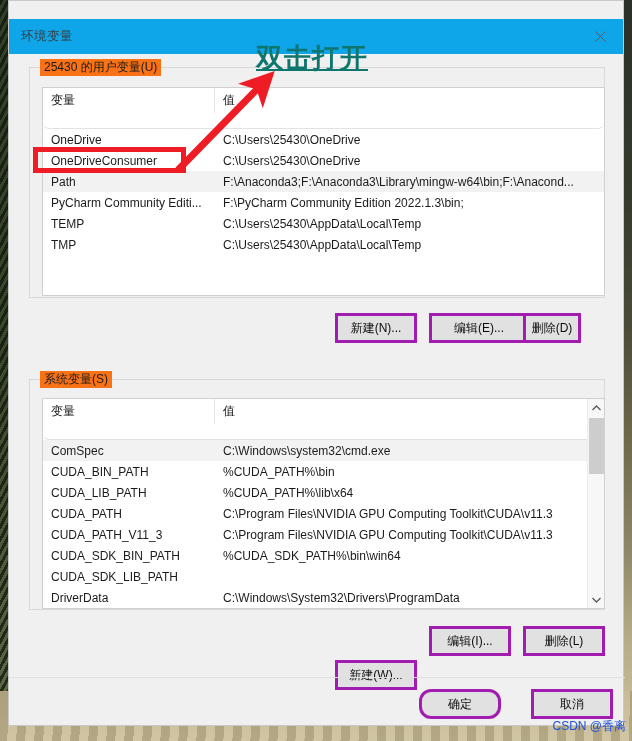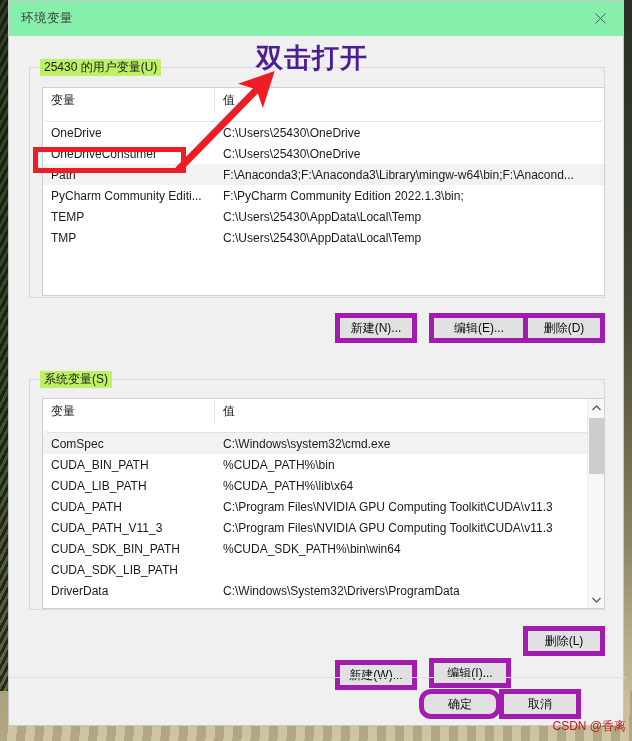--- a/index.html
+++ b/index.html
@@ -37,22 +37,23 @@
     position: absolute;
     left: 8px; top: 0px;
     width: 616px; height: 726px;
     background: #f0f0f0;
     border: 1px solid #c8c8c8;
     z-index: 5;
   }
   #titlebar {
     position: relative;
     height: 36px;
-    background: #86efac;
+    background: #0ea5e9;
     border-bottom: 1px solid #f0f0f0;
+    margin-top: 18px;
   }
   #title-text {
     position: absolute; left: 12px; top: 9px;
     font-size: 12.5px; color: #3b3b3b;
     letter-spacing: .5px;
   }
   #close-btn {
     position: absolute; right: 0; top: 0;
     width: 45px; height: 34px;
     display: flex; align-items: center; justify-content: center;
@@ -63,42 +64,42 @@
 
   
   .groupbox {
     position: absolute;
     border: 1px solid #d9d9d9;
     background: transparent;
   }
   .group-legend {
     position: absolute;
     top: -9px; left: 10px;
-    background: #bef264;
+    background: #f97316;
     padding: 0 4px;
     font-size: 12px;
     color: #1a1a1a;
     white-space: nowrap;
   }
   #user-group  { left: 20px; top: 66px;  width: 576px; height: 231px; }
   #system-group{ left: 20px; top: 378px; width: 576px; height: 231px; }
 
   
   .listview {
     position: absolute;
     background: #ffffff;
     border: 1px solid #d0d0d0;
     overflow: hidden;
   }
   #user-list   { left: 33px; top: 86px;  width: 563px; height: 209px; }
   #system-list { left: 33px; top: 397px; width: 563px; height: 211px; }
 
   .lv-header {
     position: relative;
-    height: 34px;
+    height: 41px;
     background: #ffffff;
     border-bottom: 1px solid #e2e2e2;
     border-radius: 6px;
   }
   .lv-header .hcell {
     position: absolute;
     top: 0; height: 25px;
     display: flex; align-items: center;
     font-size: 12px; color: #111;
     padding-left: 8px;
@@ -141,52 +142,53 @@
     position: absolute; left: 1px; width: 15px;
     top: 19px; height: 56px;
     background: #cdcdcd;
   }
 
   
   .btn {
     position: absolute;
     height: 30px;
     background: #e1e1e1;
-    border: 5px solid #a21caf;
+    border: 3px solid #a21caf;
     font-size: 12px;
     color: #0b0b0b;
     display: flex; align-items: center; justify-content: center;
     cursor: default;
     font-family: "Liberation Sans", "DejaVu Sans", sans-serif;
   }
   #btn-user-new  { left: 326px; top: 312px; width: 82px; }
   #btn-user-edit { left: 420px; top: 312px; width: 100px; }
-  #btn-user-del  { left: 514px; top: 312px; width: 82px; }
+  #btn-user-del  { left: 514px; top: 312px; width: 58px; }
   #btn-sys-new   { left: 326px; top: 625px; width: 82px; margin-top: 34px; }
-  #btn-sys-edit  { left: 420px; top: 625px; width: 82px; margin-top: 32px; }
+  #btn-sys-edit  { left: 420px; top: 625px; width: 82px; }
   #btn-sys-del   { left: 514px; top: 625px; width: 82px; }
 
   #footer-sep {
     position: absolute; left: 0; top: 676px;
     width: 616px; height: 1px; background: #e0e0e0;
   }
   #btn-ok     { left: 410px; top: 688px; width: 82px; border-radius: 12px; }
-  #btn-cancel { left: 490px; top: 688px; width: 82px; }
+  #btn-cancel { left: 522px; top: 688px; width: 82px; }
 
   
   #annot-text {
     position: absolute;
     left: 256px; top: 40px;
     font-size: 27px;
     font-weight: bold;
-    color: #4c1d95;
+    color: #0f766e;
     letter-spacing: 1px;
     z-index: 40;
     white-space: nowrap;
     font-family: "Liberation Sans", "DejaVu Sans", sans-serif;
+    text-decoration: underline;
   }
   #annot-arrow {
     position: absolute;
     left: 170px; top: 68px;
     width: 110px; height: 110px;
     z-index: 40;
     pointer-events: none;
   }
   #annot-box {
     position: absolute;
@@ -195,21 +197,21 @@
     border: 5px solid #ee1c25;
     z-index: 41;
     pointer-events: none;
   }
 
   
   #watermark {
     position: absolute;
     right: 6px; bottom: 6px;
     font-size: 12px;
-    color: #b91c1c;
+    color: #1d4ed8;
     z-index: 45;
     white-space: nowrap;
   }
 </style>
 </head>
 <body>
 
 <div id="desktop">
   <div class="foliage"></div>
   <div class="floorboards"></div>

